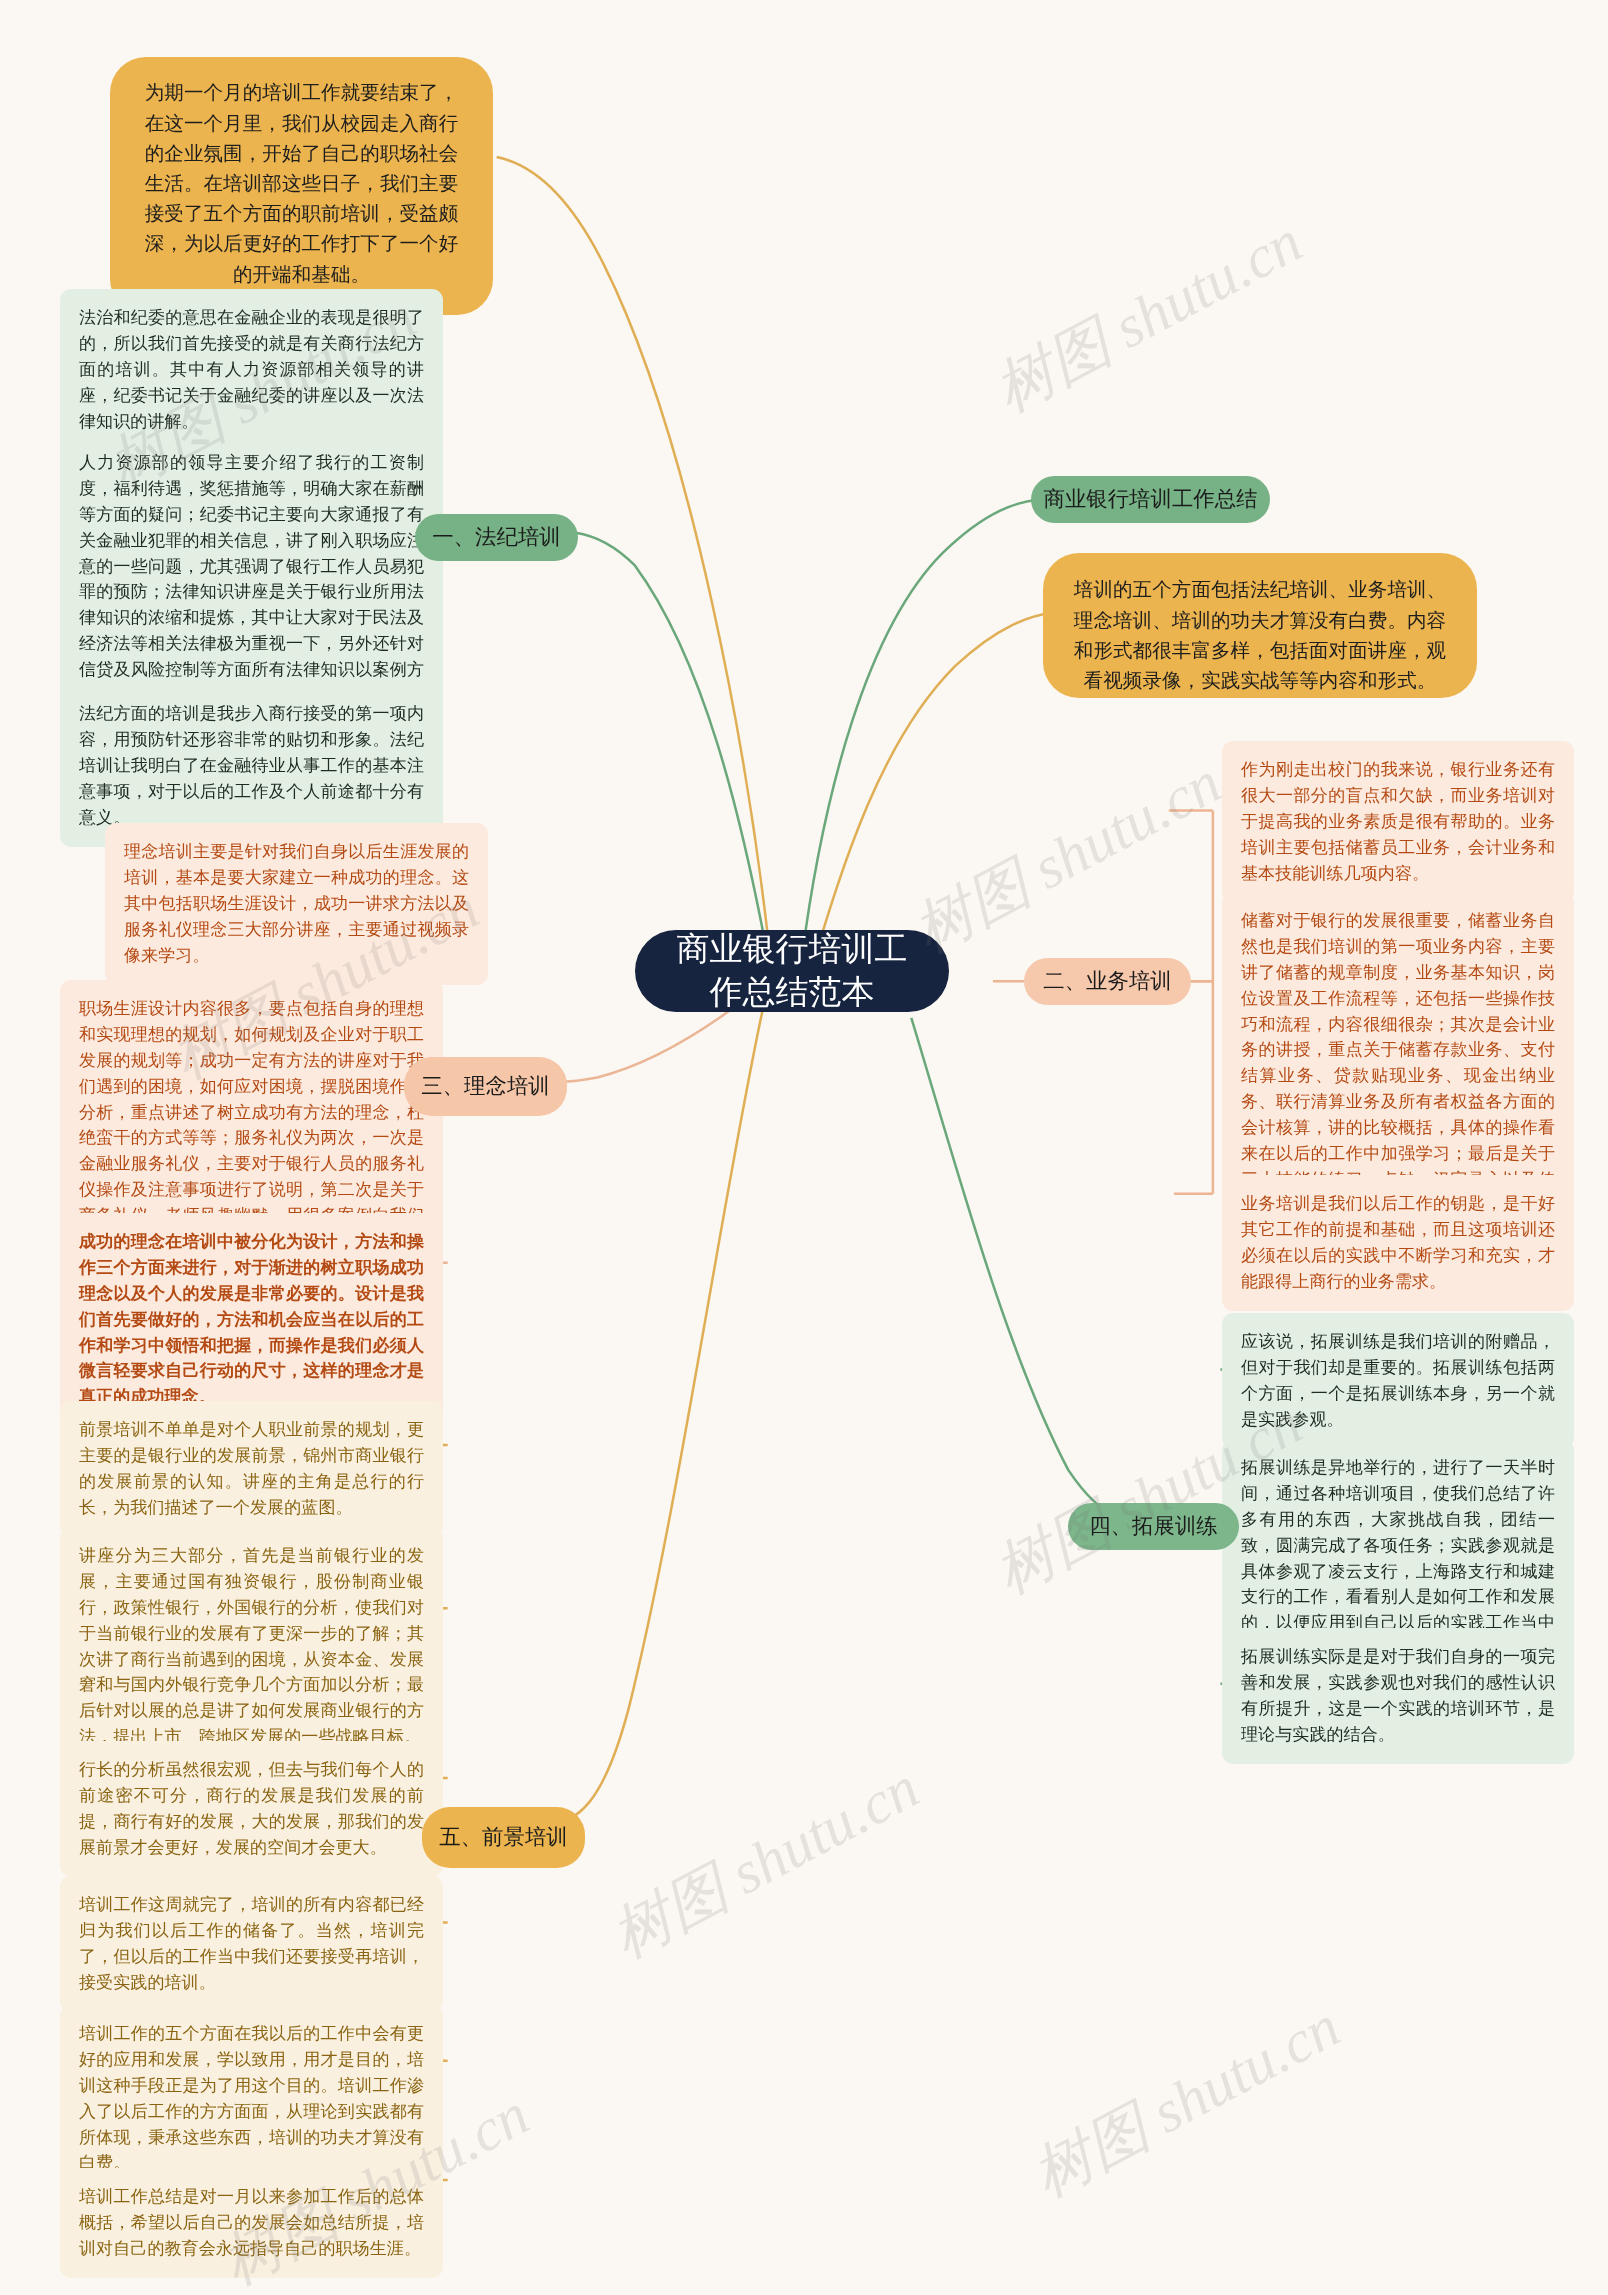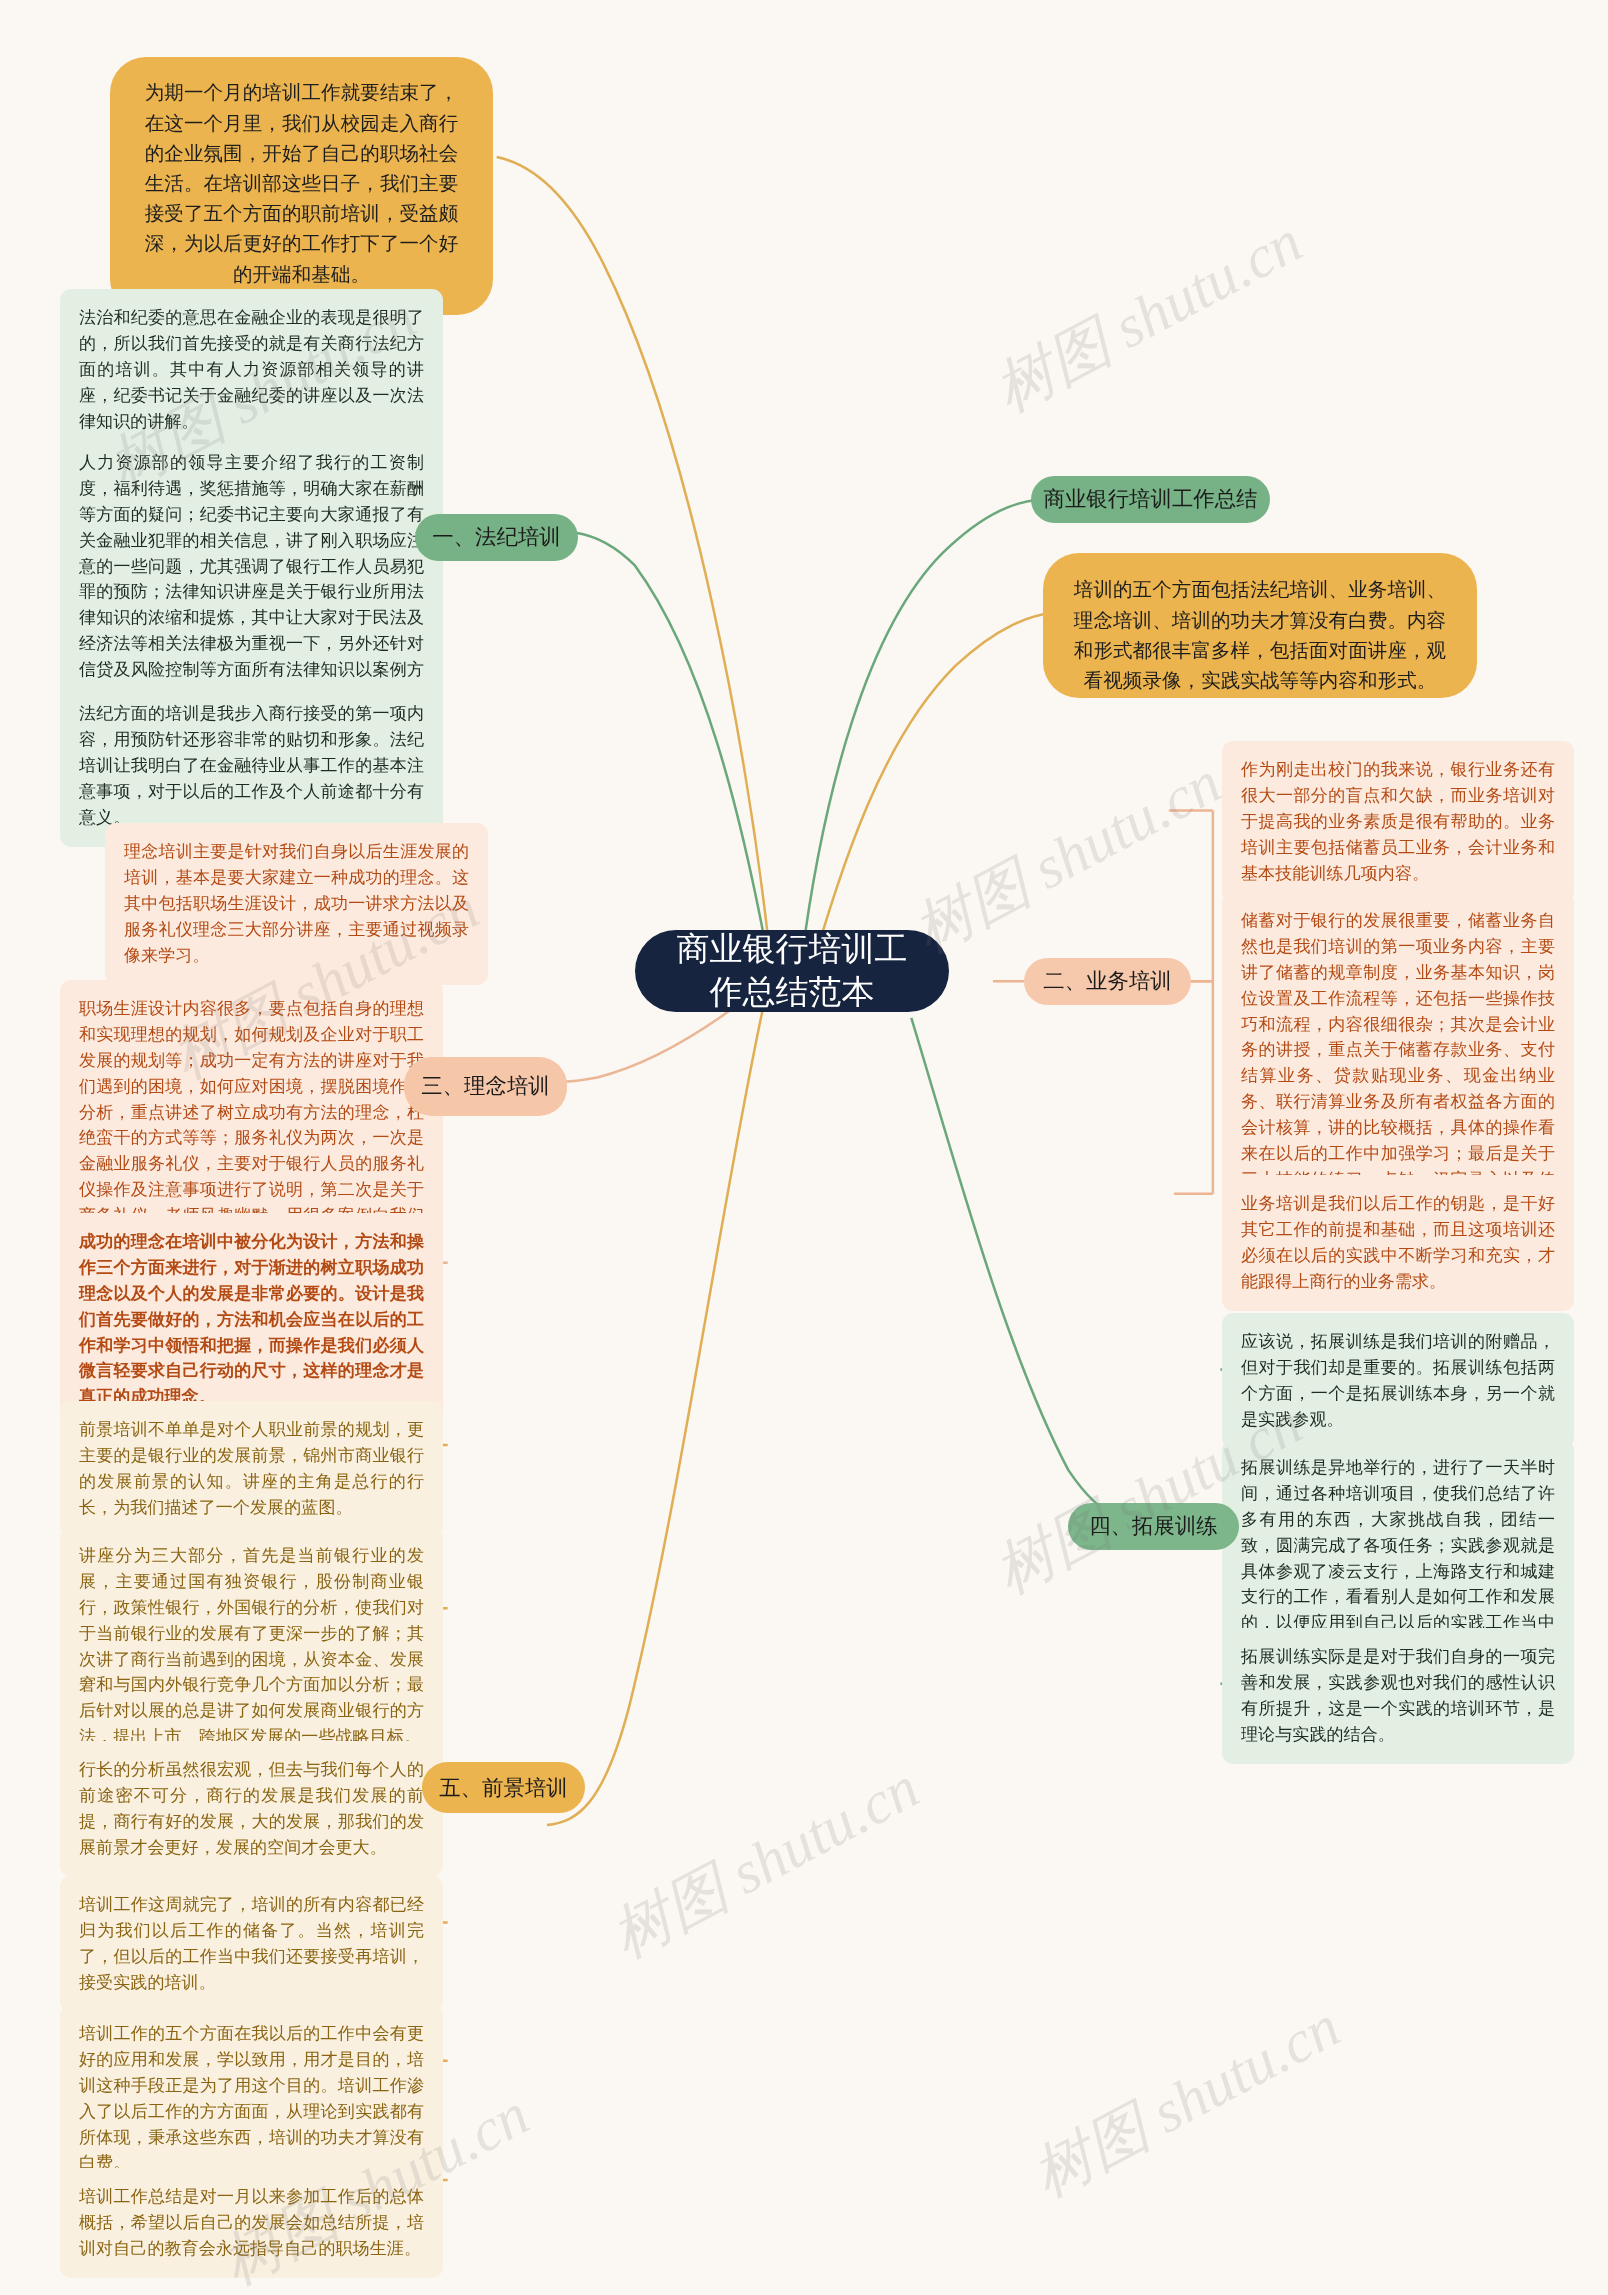--- a/index.html
+++ b/index.html
@@ -153,21 +153,21 @@
   </div>
 
   <div class="node branch green" style="left:415px;top:514px;width:163px;height:47px;">
     <span>一、法纪培训</span>
   </div>
 
   <div class="node branch peach" style="left:404px;top:1057px;width:163px;height:59px;text-align:right;">
     <span>三、理念培训</span>
   </div>
 
-  <div class="node branch gold" style="left:422px;top:1762px;width:163px;height:51px;align-items:flex-end;">
+  <div class="node branch gold" style="left:422px;top:1807px;width:163px;height:61px;">
     <span>五、前景培训</span>
   </div>
 
   <div class="node branch salmon" style="left:1024px;top:958px;width:167px;height:47px;">
     <span>二、业务培训</span>
   </div>
 
   <div class="node branch green-soft" style="left:1068px;top:1503px;width:171px;height:47px;">
     <span>四、拓展训练</span>
   </div>

